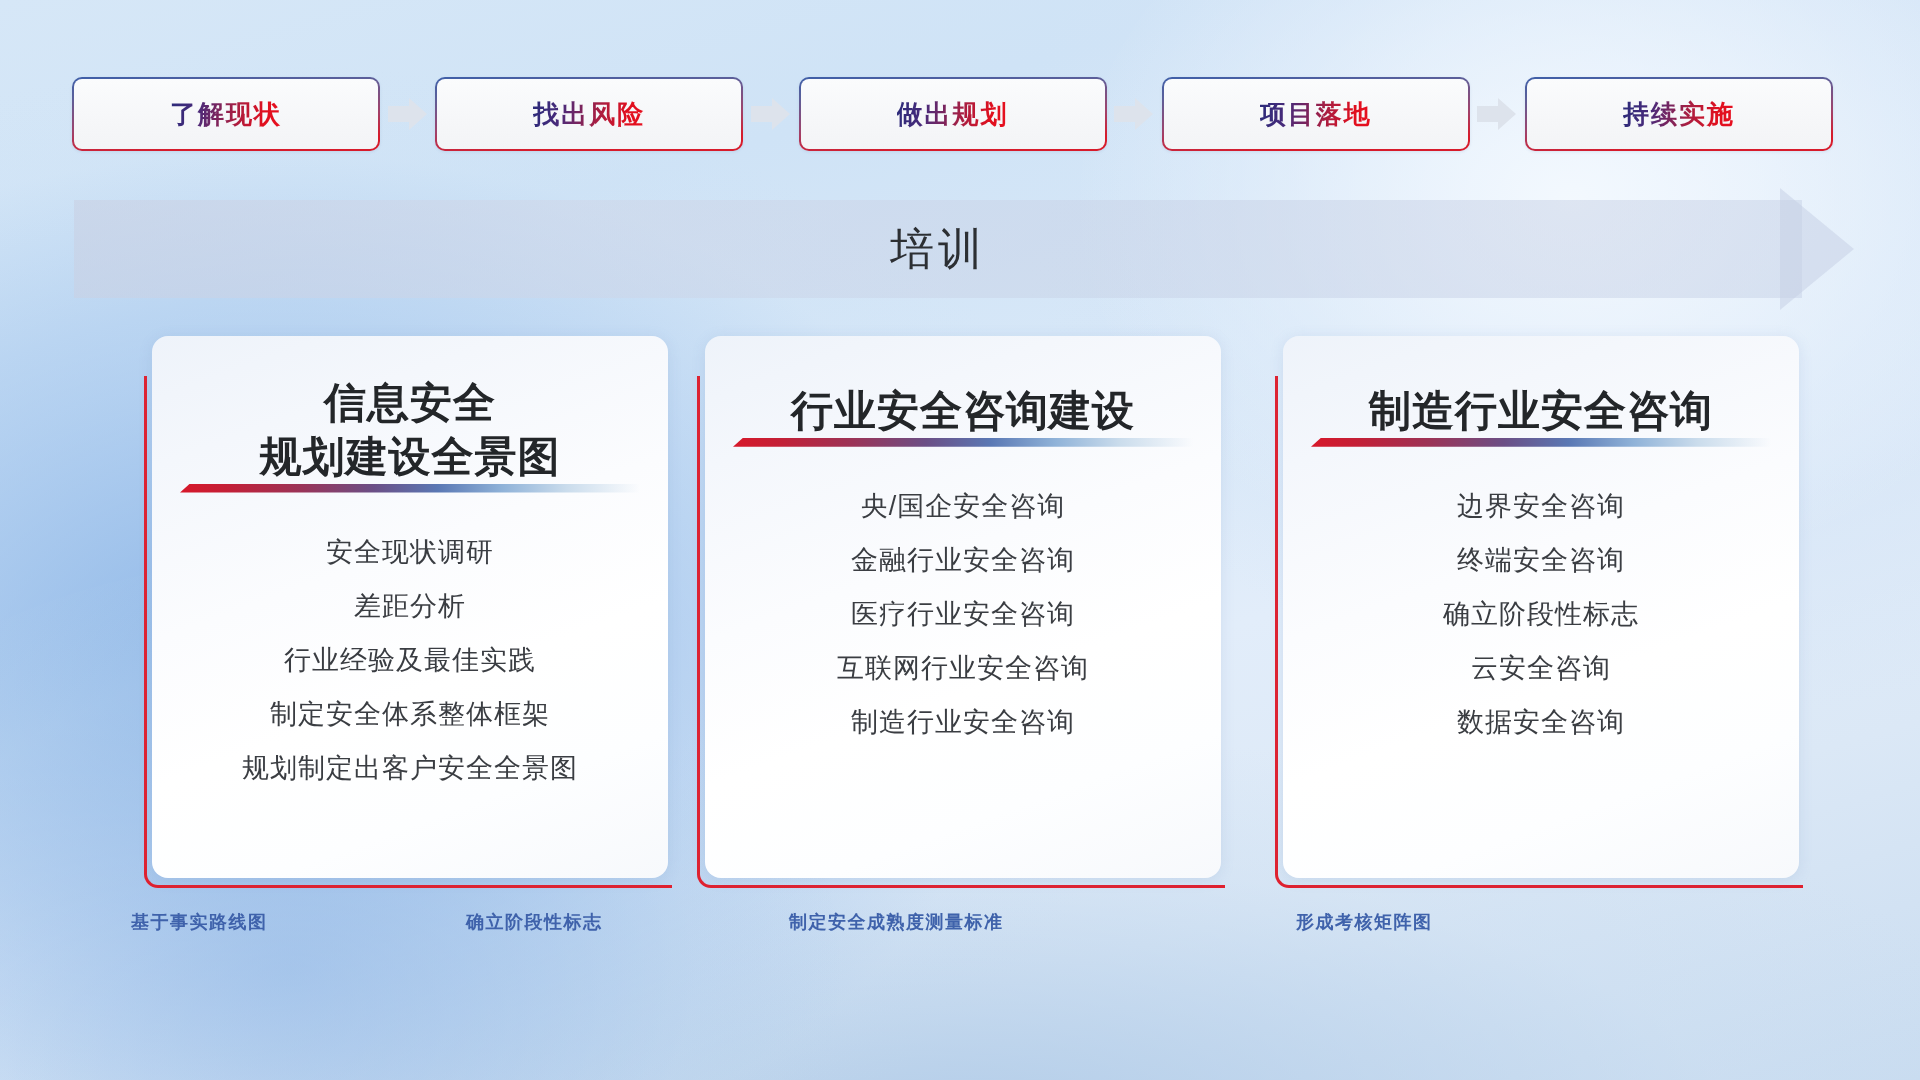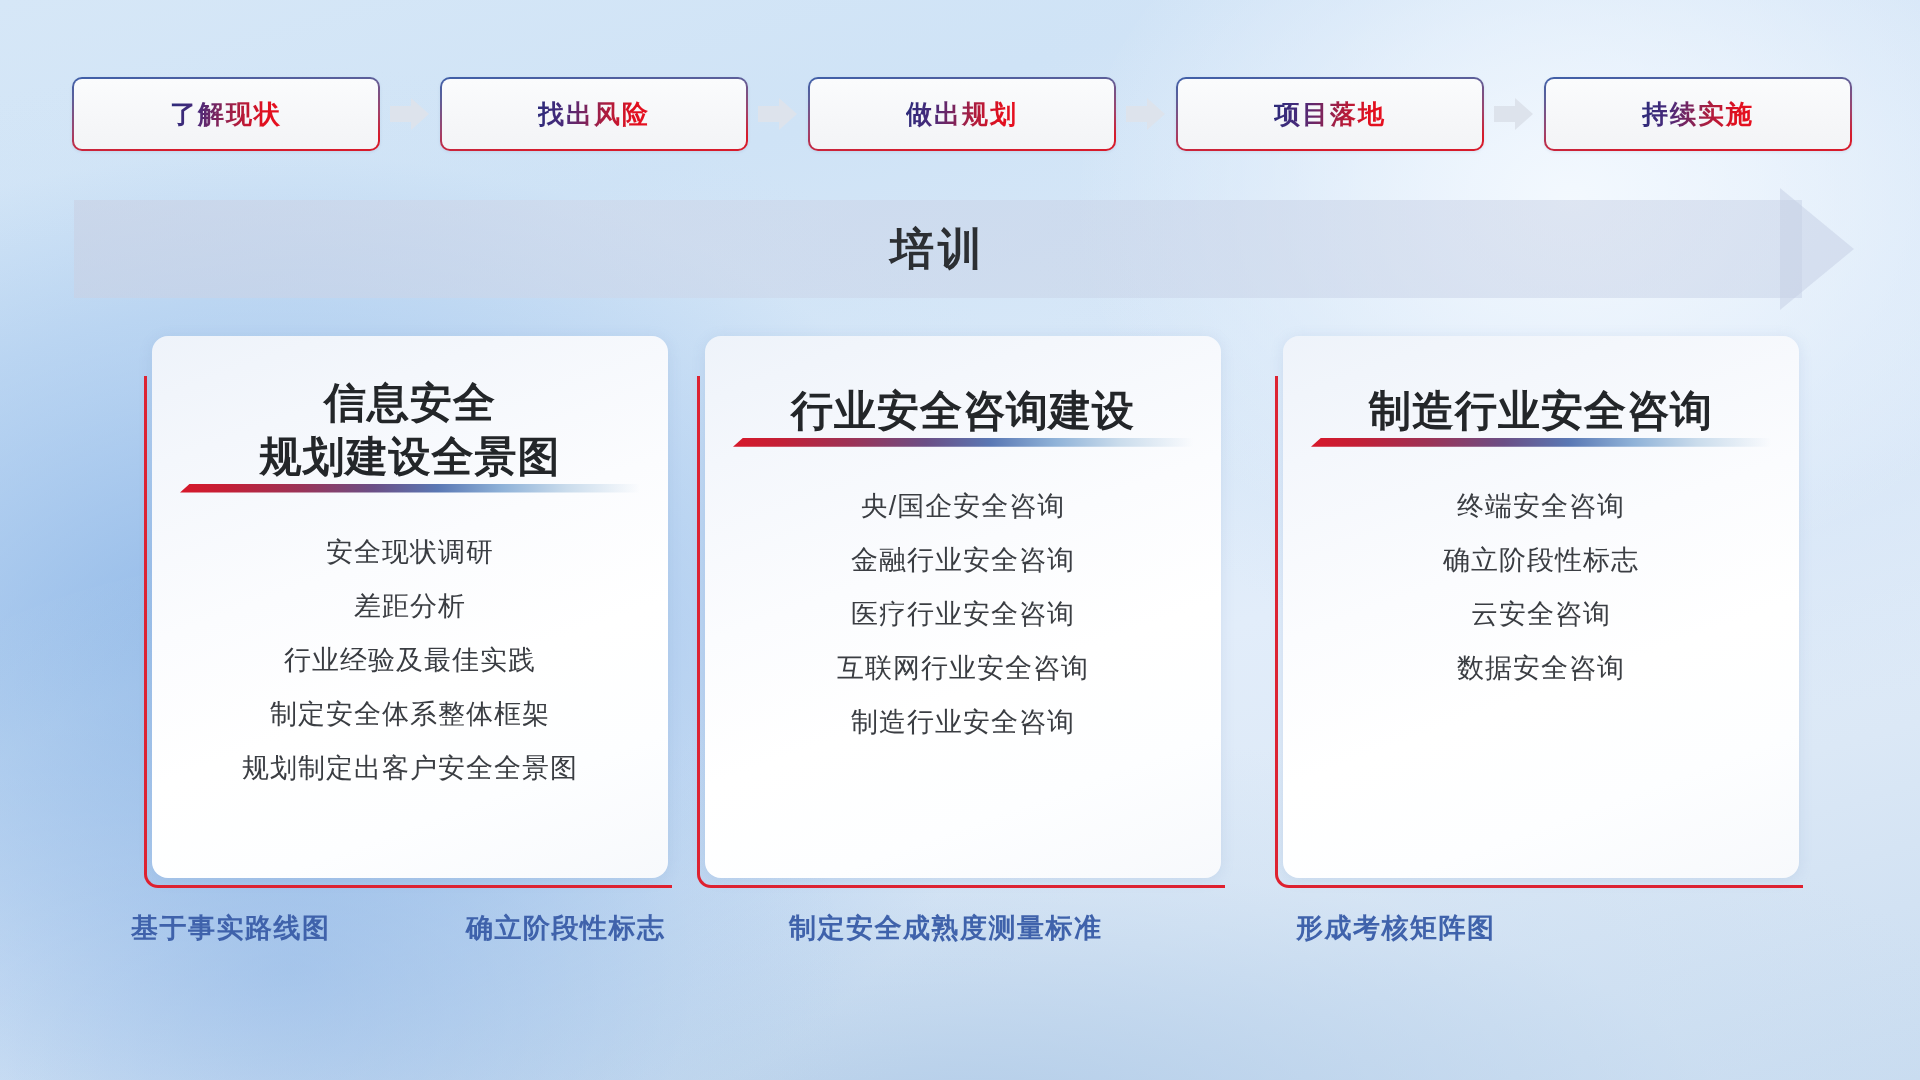--- a/index.html
+++ b/index.html
@@ -43,21 +43,21 @@
     height: 820px;
     border-radius: 50%;
     background: radial-gradient(ellipse at center, rgba(150,186,230,0.55) 0%, rgba(186,212,238,0.25) 52%, rgba(255,255,255,0) 74%);
   }
 
   
   .steps {
     position: absolute;
     top: 78px;
     left: 72px;
-    right: 68px;
+    right: 87px;
     height: 72px;
     display: flex;
     align-items: center;
     justify-content: space-between;
   }
   .step-box {
     flex: 0 0 auto;
     width: 304px;
     height: 70px;
     border-radius: 10px;
@@ -138,21 +138,21 @@
   .banner-title {
     position: absolute;
     left: 0;
     top: 0;
     width: 1728px;
     height: 98px;
     display: flex;
     align-items: center;
     justify-content: center;
     font-size: 44px;
-    font-weight: 700;
+    font-weight: 400;
     color: #2c2f33;
     letter-spacing: 4px;
   }
 
   
   .cards {
     position: absolute;
     left: 0;
     top: 336px;
     width: 1920px;
@@ -237,21 +237,21 @@
   .footers {
     position: absolute;
     left: 0;
     top: 910px;
     width: 1920px;
     height: 50px;
   }
   .footer-label {
     position: absolute;
     top: 0;
-    font-size: 27px;
+    font-size: 18px;
     font-weight: 700;
     color: #3f62ab;
     letter-spacing: 1.5px;
     white-space: nowrap;
   }
   .footer-label.f0 { left: 131px; }
   .footer-label.f1 { left: 466px; }
   .footer-label.f2 { left: 789px; }
   .footer-label.f3 { left: 1296px; }
 </style>
@@ -351,20 +351,21 @@
   <div class="card-wrap c2">
     <div class="card-accent"></div>
     <div class="card">
       <div class="card-title">
         <div>制造行业安全咨询</div>
       </div>
       <div class="divider">
           <span class="bar"></span>
         </div>
       <div class="card-list">
+        <div class="item">边界安全咨询</div>
         <div class="item">终端安全咨询</div>
         <div class="item">确立阶段性标志</div>
         <div class="item">云安全咨询</div>
         <div class="item">数据安全咨询</div>
       </div>
     </div>
   </div>
 </div>
 
 <div class="footers">

